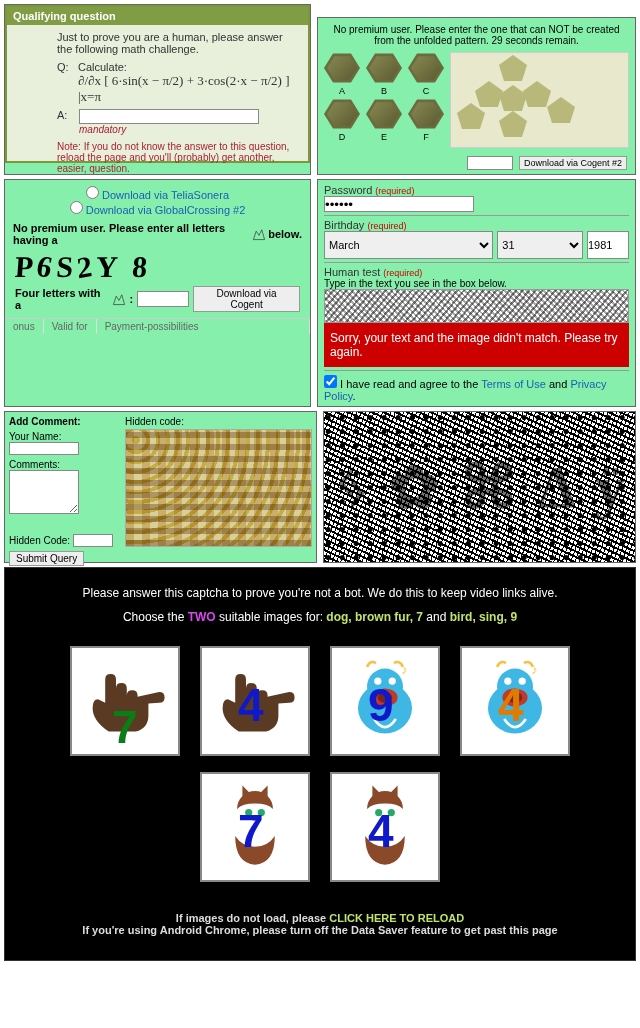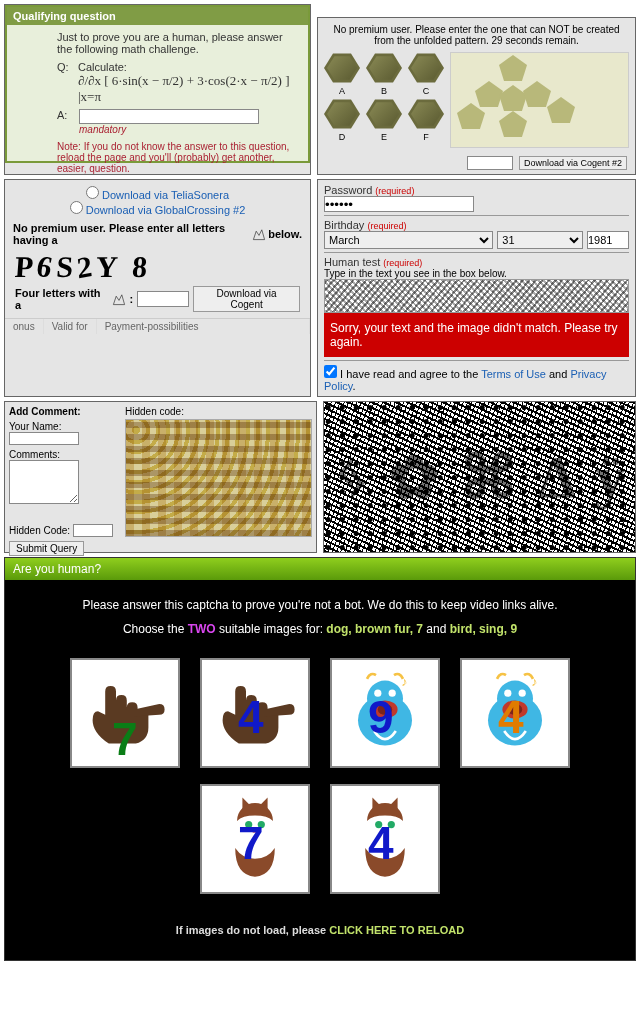--- a/index.html
+++ b/index.html
@@ -1,19 +1,19 @@
 <!DOCTYPE html>
 <html><head>
 <meta charset="utf-8">
 <style>
   * { box-sizing: border-box; margin: 0; padding: 0; }
   body { width: 640px; font-family: Arial, sans-serif; font-size: 11px; background: #fff; color: #000; }
 
   
-  .panel { border: 1px solid #666; background: #e5e5e5; }
+  .panel { border: 1px solid #666; background: #86efac; }
 
   
   .row1 { display: flex; gap: 6px; padding: 4px; }
   .r1a { flex: 1; min-width: 0; }
   .r1b { flex: 1; min-width: 0; margin-top: 13px; }
 
   
   .qq { border: 2px solid #7a9a3a; background: #e8efdb; padding: 0; height: 158px; }
   .qq-head { background: #809c45; color: #fff; font-weight: bold; padding: 3px 6px; font-size: 11px; }
   .qq-body { padding: 6px 10px 4px 50px; font-size: 11px; color: #333; }
@@ -56,21 +56,21 @@
   .r2a-foot { border-top: 1px solid #ccc; display: flex; font-size: 10px; color: #666; }
   .r2a-foot div { padding: 2px 8px; border-right: 1px solid #ddd; }
 
   
   .pw { padding: 4px 6px; font-size: 11px; }
   .pw .lbl { color: #333; }
   .pw .req { color: #c00; font-size: 9px; }
   .pw input[type=text], .pw input[type=password] { width: 150px; height: 16px; border: 1px solid #888; background:#fff; }
   .sep { border-top: 1px solid #999; margin: 3px 0; }
   .bday { display: flex; gap: 4px; }
-  .bday select, .bday .yin { border: 1px solid #888; height: 18px; font-size: 11px; }
+  .bday select, .bday .yin { border: 1px solid #888; height: 28px; font-size: 11px; }
   .bday select:nth-child(1){ flex:2; }
   .bday select:nth-child(2){ flex:1; }
   .yin { width: 42px; }
   .noise { width: 100%; height: 34px; border: 1px solid #999; background:
     repeating-linear-gradient(45deg,#aaa 0 2px,#fff 2px 4px),
     repeating-linear-gradient(-50deg,#888 0 2px,transparent 2px 5px);
     background-blend-mode: multiply; }
   .err { background: #c00; color: #fff; padding: 8px 6px; font-size: 12px; }
   .read { margin-top: 4px; }
   .read a { color: #1a5fb4; }
@@ -265,21 +265,20 @@
         <span>⌘</span>
         <span>Δ</span>
         <span>ÿ</span>
       </div>
     </div>
   </div>
 </div>
 
 <div class="row4">
   <div class="ayh">
-    <div class="ayh-head">Are you human?</div>
     <div class="ayh-body">
       <div class="l1">Please answer this captcha to prove you're not a bot. We do this to keep video links alive.</div>
       <div class="l2">
         <span>Choose the </span><b>TWO</b><span> suitable images for: </span><span class="hl">dog, brown fur, 7</span><span> and </span><span class="hl">bird, sing, 9</span>
       </div>
 
       <div class="tiles" id="tile-row-1">
           <div class="tile">
 <svg viewBox="0 0 100 100">
               <path fill="#5a3a22" d="M20 48 q-6 0 -6 10 q0 14 18 26 h30 q14 -4 14 -18 v-14 q0 -6 -6 -6 t-6 6 v-8 q0 -6 -6 -6 t-6 6 v-8 q0 -6 -6 -6 t-6 6 v-10 q0 -6 -6 -6 t-6 6 v26 z"></path>
@@ -347,16 +346,17 @@
               <circle cx="43" cy="34" r="4" fill="#2a6"></circle>
               <circle cx="57" cy="34" r="4" fill="#2a6"></circle>
               <path d="M50 40 l-3 3 h6 z" fill="#c66"></path>
             </svg>
 <span class="num b" style="left:36px;top:30px">4</span>
           </div>
         </div>
 
       <div class="ayh-foot">
         <div><span>If images do not load, please </span><a>CLICK HERE TO RELOAD</a></div>
+        <div>If you're using Android Chrome, please turn off the Data Saver feature to get past this page</div>
       </div>
     </div>
   </div>
 </div>
 
 </body></html>

